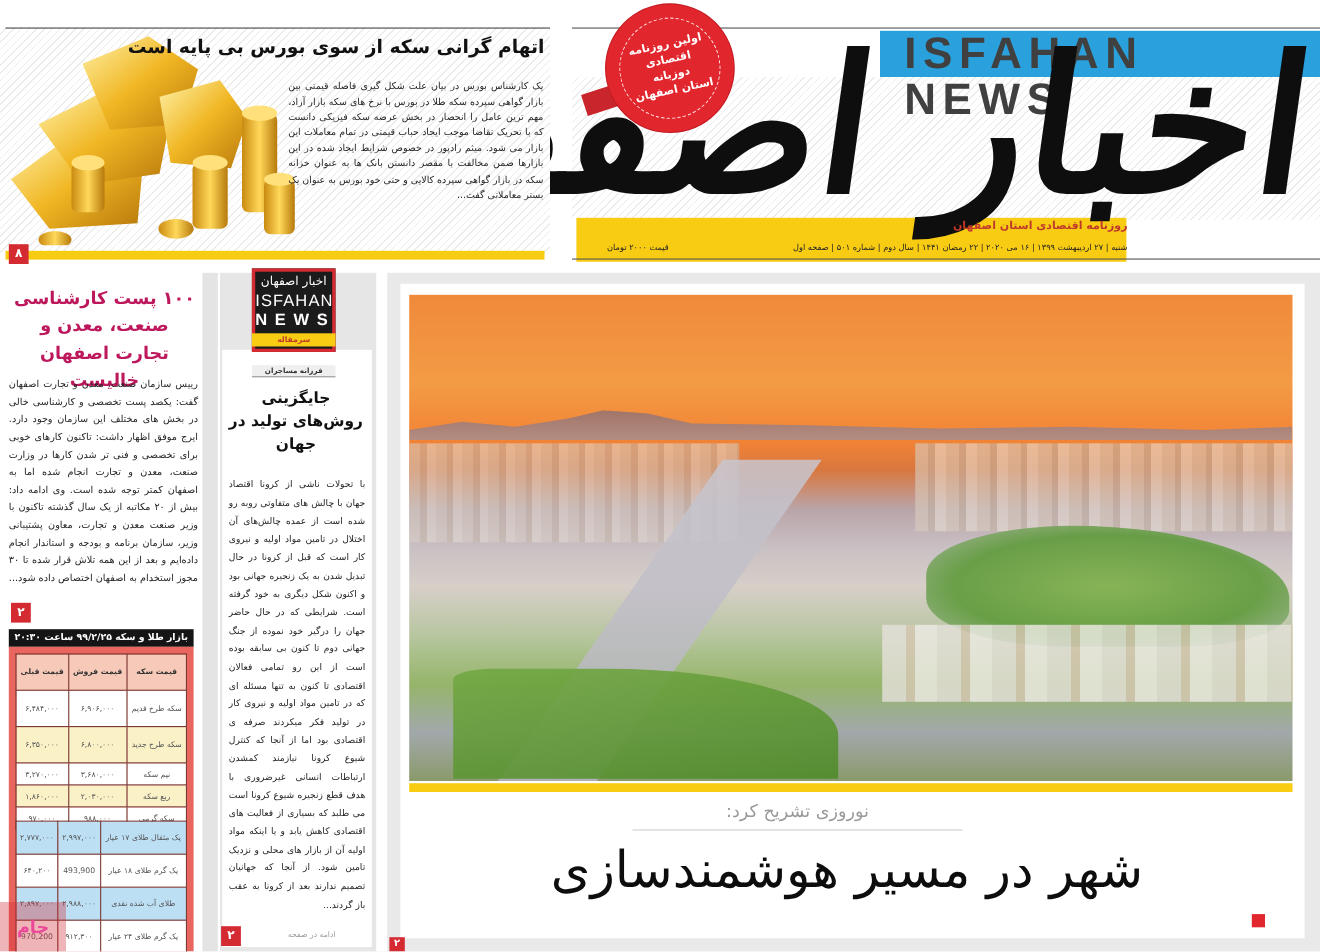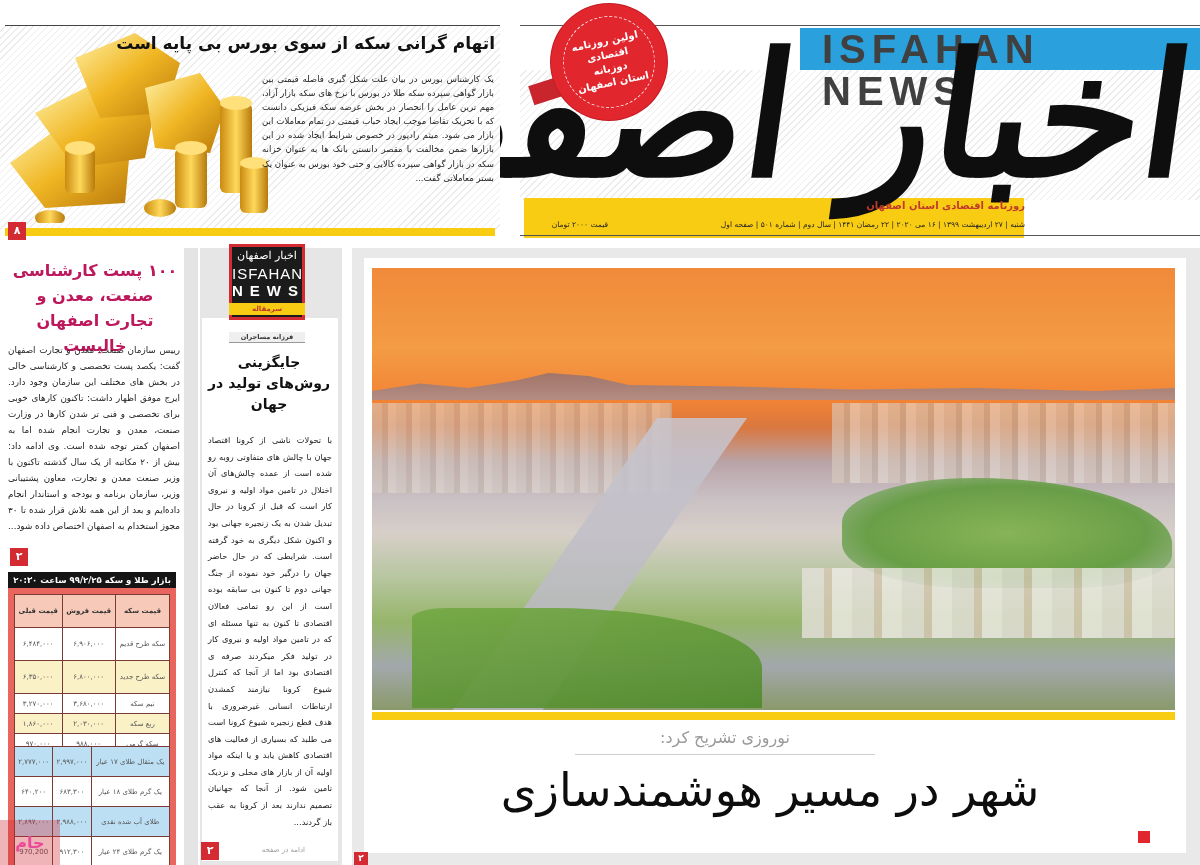--- a/index.html
+++ b/index.html
@@ -320,21 +320,21 @@
 
 <table class="gp gp-b">
   <tbody>
       <tr class="r-blue" style="height:30px;">
     <td>یک مثقال طلای ۱۷ عیار</td>
     <td>۲,۹۹۷,۰۰۰</td>
     <td>۲,۷۷۷,۰۰۰</td>
   </tr>
   <tr class="r-white" style="height:30px;">
     <td>یک گرم طلای ۱۸ عیار</td>
-    <td>۶۸۳,۳۰۰</td>
+    <td>493,900</td>
     <td>۶۴۰,۲۰۰</td>
   </tr>
   <tr class="r-blue" style="height:30px;">
     <td>طلای آب شده نقدی</td>
     <td>۲,۹۸۸,۰۰۰</td>
     <td>۲,۸۹۷,۰۰۰</td>
   </tr>
   <tr class="r-white" style="height:30px;">
     <td>یک گرم طلای ۲۴ عیار</td>
     <td>۹۱۲,۳۰۰</td>

